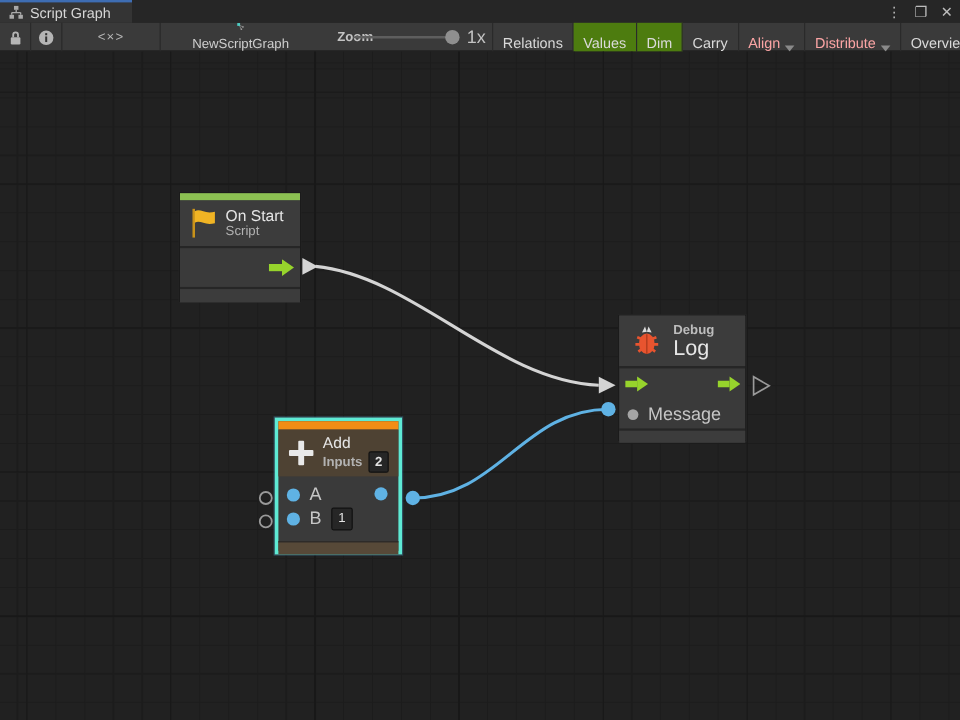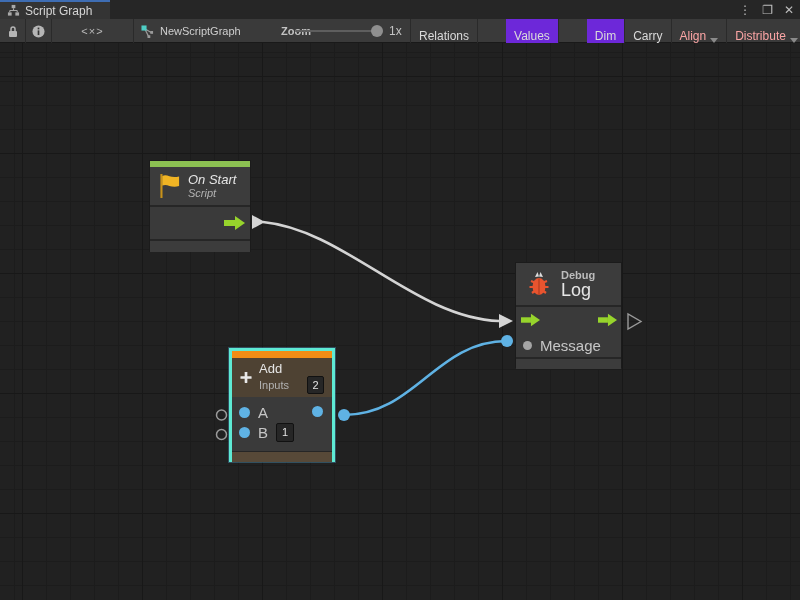--- a/index.html
+++ b/index.html
@@ -16,29 +16,29 @@
   .wc-max{font-size:11px;}
 
   
   .toolbar{position:absolute;left:0;top:19px;width:800px;height:24px;background:#3a3a3a;
     border-bottom:1px solid #191919;box-sizing:border-box;}
   .tseg{position:absolute;top:0;height:24px;display:flex;align-items:center;justify-content:center;
     border-right:1px solid #2a2a2a;box-sizing:border-box;}
   .seg-lock{left:0;width:26px;}
   .seg-info{left:26px;width:26px;}
   .seg-code{left:52px;width:82px;color:#b9b9b9;font-size:11px;letter-spacing:1px;}
-  .seg-name{left:134px;width:126px;justify-content:flex-start;gap:6px;padding-left:7px;border-right:none;color:#cfcfcf;font-size:11px;}
+  .seg-name{left:134px;width:126px;justify-content:flex-start;gap:6px;padding-left:7px;border-right:none;color:#cfcfcf;font-size:11px;flex-direction:column;}
   .zoom-label{position:absolute;left:281px;top:0;height:24px;display:flex;align-items:center;color:#c3c3c3;font-size:11px;font-weight:bold;}
   .zoom-slider{position:absolute;left:295px;top:11px;width:82px;height:2px;background:#5e5e5e;border-radius:1px;}
   .zoom-handle{position:absolute;right:-6px;top:-5px;width:12px;height:12px;border-radius:50%;background:#8f8f8f;}
-  .zoom-value{position:absolute;left:389px;top:0;height:24px;display:flex;align-items:center;color:#c3c3c3;font-size:12px;}
+  .zoom-value{position:absolute;left:389px;top:0;height:24px;display:flex;align-items:center;color:#c3c3c3;font-size:15px;}
   .tb-buttons{position:absolute;left:410px;top:0;height:24px;display:flex;border-left:1px solid #2a2a2a;}
   .tb-btn{height:24px;display:flex;align-items:flex-end;gap:4px;padding:0 8px;color:#dadada;font-size:12px;
     border-right:1px solid #2a2a2a;box-sizing:border-box;white-space:nowrap;cursor:default;}
-  .tb-btn.active{background:#6d28d9;margin-left:28px;}
+  .tb-btn.active{background:#4d7c0f;}
   .tb-btn.disabled{color:#fca5a5;}
   .caret{width:0;height:0;border-left:4px solid transparent;border-right:4px solid transparent;border-top:5px solid #8a8a8a;margin-top:1px;}
 
   
   .canvas{position:absolute;left:0;top:43px;width:800px;height:557px;background-color:#212121;
     background-image:
       repeating-linear-gradient(90deg,#181818 0 1px,transparent 1px 120px),
       repeating-linear-gradient(180deg,#181818 0 1px,transparent 1px 120px),
       repeating-linear-gradient(90deg,#1c1c1c 0 1px,transparent 1px 24px),
       repeating-linear-gradient(180deg,#1c1c1c 0 1px,transparent 1px 24px);
@@ -59,40 +59,40 @@
   .node-footer{background:#3c3c3c;}
 
   .port-row{display:flex;align-items:center;gap:8px;padding:0 7px;position:relative;}
   .port-dot{width:11px;height:11px;border-radius:50%;background:#5fb2e4;flex:0 0 auto;}
   .port-dot.gray{width:9px;height:9px;background:#a5a5a5;}
   .port-label{color:#c6c6c6;font-size:15px;}
   .value-box{background:#262626;border:1px solid #111;border-radius:2px;color:#e3e3e3;
     font-size:11px;display:flex;align-items:center;justify-content:center;}
 
   
-  .node-onstart{left:149px;top:160px;width:102px;height:92px;font-style:italic;}
+  .node-onstart{left:149px;top:160px;width:102px;height:92px;}
   .node-onstart .node-header{height:38px;}
   .node-onstart .body{height:32px;background:#3a3a3a;position:relative;}
   .node-onstart .node-footer{height:11px;}
 
   
   .node-debuglog{left:515px;top:262px;width:107px;height:106px;}
   .node-debuglog .node-header{height:42px;}
   .node-debuglog .trig-row{height:26px;position:relative;}
   .node-debuglog .msg-row{height:24px;}
   .node-debuglog .node-footer{height:10px;}
 
   
   .node-add{left:229px;top:348px;width:106px;height:114px;border:3px solid #5eead4;box-shadow:0 0 0 1px rgba(79,168,216,.35);}
   .node-add .node-accent{height:7px;background:#f28d15;}
   .node-add .node-header{height:39px;background:#4e4233;}
   .node-add .body{height:54px;padding-top:5px;box-sizing:border-box;}
   .node-add .port-row{height:20px;}
   .node-add .node-footer{height:11px;background:#574938;border-top:1px solid #262626;box-sizing:border-box;}
-  .inputs-line{display:flex;align-items:center;gap:18px;}
+  .inputs-line{display:flex;align-items:center;gap:5px;font-weight:bold;}
   .badge-2{width:15px;height:16px;}
   .badge-1{width:16px;height:17px;}
   .out-dot{position:absolute;right:9px;top:4px;}
   .abs{position:absolute;}
 </style>
 </head>
 <body>
 
 <div class="window">
 

